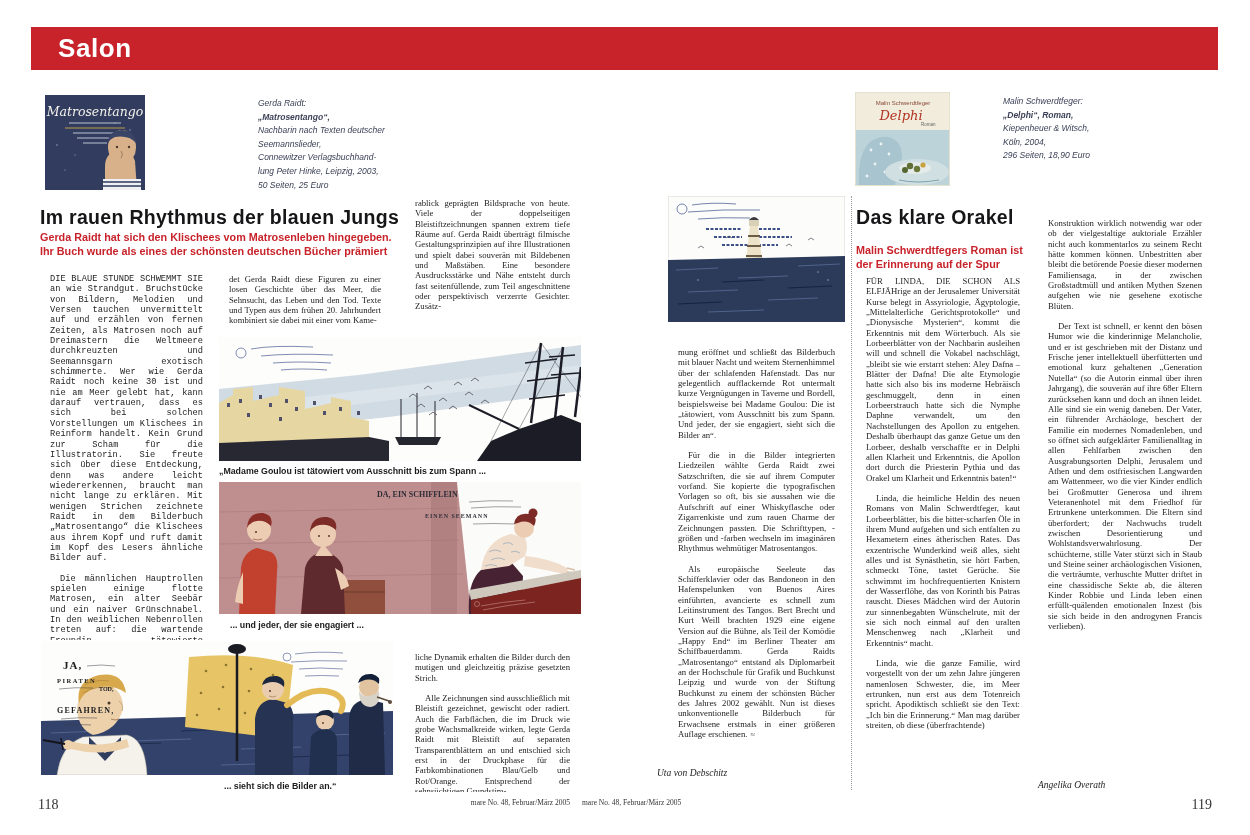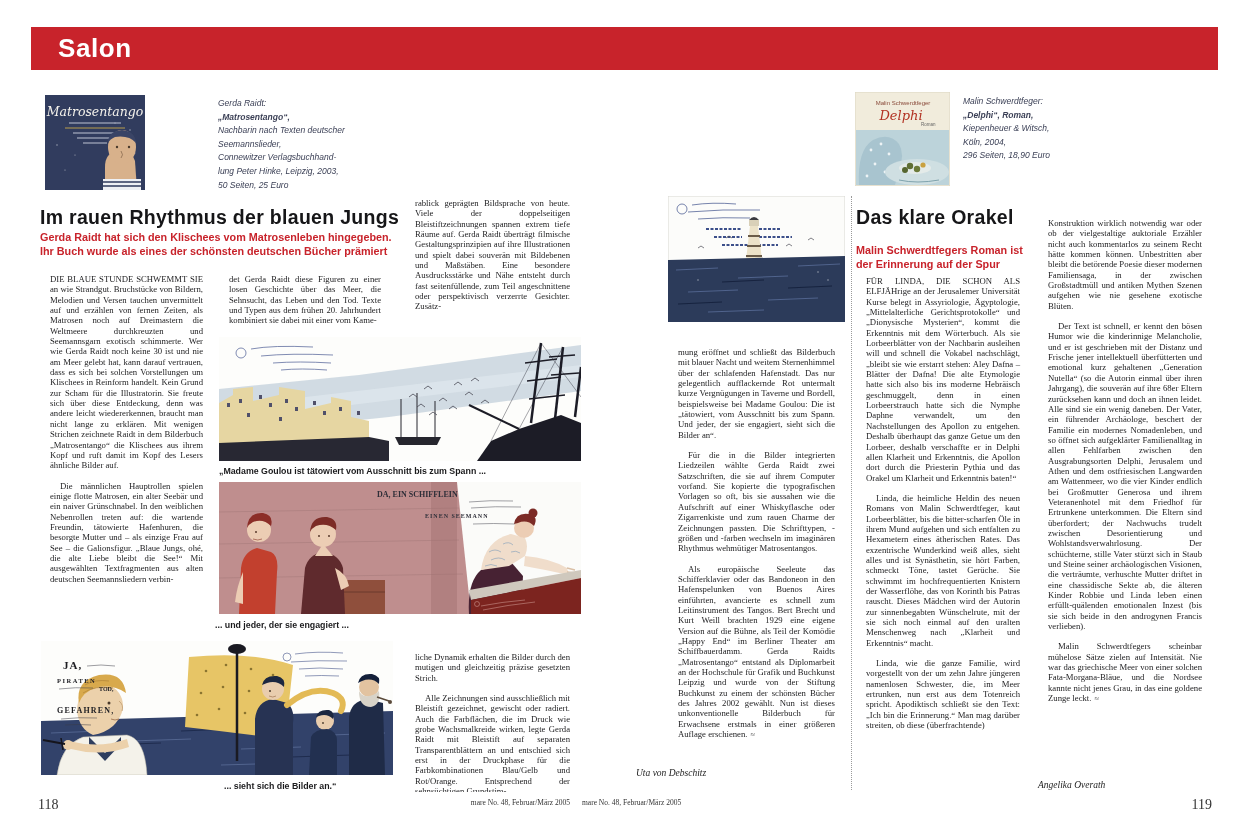--- a/index.html
+++ b/index.html
@@ -1,21 +1,21 @@
 <!DOCTYPE html>
 <html lang="de"><head>
 <meta charset="utf-8">
 <style>
   html,body{margin:0;padding:0;background:#fff;}
   #spread{position:relative;width:1250px;height:835px;background:#ffffff;overflow:hidden;
           font-family:"Liberation Sans",sans-serif;}
   .abs{position:absolute;}
   .redbar{background:#c8232b;display:flex;align-items:center;padding-left:27px;box-sizing:border-box;}
   .redbar span{color:#fff;font-weight:bold;font-size:26px;letter-spacing:.6px;}
-  .info{font-style:italic;font-size:8.5px;line-height:13.6px;color:#3a3f55;}
+  .info{font-style:italic;font-size:8.5px;line-height:13.6px;color:#3a3f55;margin-left:40px;}
   .info div:nth-child(2){font-weight:bold;}
   .hl{font-weight:bold;font-size:19.5px;letter-spacing:.3px;color:#161618;white-space:nowrap;}
   .sub{font-weight:bold;font-size:10.8px;line-height:13.5px;color:#c8232b;}
   .col{font-family:"Liberation Serif",serif;font-size:8.7px;line-height:10.35px;color:#1d1d1f;
        text-align:justify;overflow:hidden;}
   .col p{margin:10px;}
   .col p.ind{text-indent:10px;}
   .cap{font-weight:bold;font-size:8.8px;color:#1b1b1d;}
   .byline{font-family:"Liberation Serif",serif;font-style:italic;font-size:9.5px;color:#222;}
   .pageno{font-family:Liberation Serif, serif;font-size:14px;color:#333;}
@@ -74,21 +74,21 @@
     <div>Nachbarin nach Texten deutscher</div>
     <div>Seemannslieder,</div>
     <div>Connewitzer Verlagsbuchhand-</div>
     <div>lung Peter Hinke, Leipzig, 2003,</div>
     <div>50 Seiten, 25 Euro</div>
   </div>
 
   <div class="abs sub" style="left:40px;top:231px;width:368px;">Gerda Raidt hat sich den Klischees vom Matrosenleben hingegeben. Ihr Buch wurde als eines der schönsten deutschen Bücher prämiert</div>
   <div class="abs hl" style="left:40px;top:206px;">Im rauen Rhythmus der blauen Jungs</div>
 
-  <div class="abs col" style="left:40px;top:264px;width:173px;height:376px;">
+  <div class="abs col" style="left:40px;top:264px;width:173px;height:376px;font-family:Liberation Mono, monospace;">
     <p>DIE BLAUE STUNDE SCHWEMMT SIE an wie Strandgut. Bruchstücke von Bildern, Melodien und Versen tauchen unvermittelt auf und erzählen von fernen Zeiten, als Matrosen noch auf Dreimastern die Weltmeere durchkreuzten und Seemannsgarn exotisch schimmerte. Wer wie Gerda Raidt noch keine 30 ist und nie am Meer gelebt hat, kann darauf vertrauen, dass es sich bei solchen Vorstellungen um Klischees in Reinform handelt. Kein Grund zur Scham für die Illustratorin. Sie freute sich über diese Entdeckung, denn was andere leicht wiedererkennen, braucht man nicht lange zu erklären. Mit wenigen Strichen zeichnete Raidt in dem Bilderbuch „Matrosentango“ die Klischees aus ihrem Kopf und ruft damit im Kopf des Lesers ähnliche Bilder auf.</p>
     <p class="ind">Die männlichen Hauptrollen spielen einige flotte Matrosen, ein alter Seebär und ein naiver Grünschnabel. In den weiblichen Nebenrollen treten auf: die wartende Freundin, tätowierte Hafenhuren, die besorgte Mutter und – als einzige Frau auf See – die Galionsfigur. „Blaue Jungs, ohé, die alte Liebe bleibt die See!“ Mit ausgewählten Textfragmenten aus alten deutschen Seemannsliedern verbin-</p>
   </div>
   <div class="abs col" style="left:219px;top:264px;width:172px;height:72px;">
     <p>det Gerda Raidt diese Figuren zu einer losen Geschichte über das Meer, die Sehnsucht, das Leben und den Tod. Texte und Typen aus dem frühen 20. Jahrhundert kombiniert sie dabei mit einer vom Kame-</p>
   </div>
   <div class="abs col" style="left:405px;top:188px;width:175px;height:149px;">
     <p>rablick geprägten Bildsprache von heute. Viele der doppelseitigen Bleistiftzeichnungen spannen extrem tiefe Räume auf. Gerda Raidt überträgt filmische Gestaltungsprinzipien auf ihre Illustrationen und spielt dabei souverän mit Bildebenen und Maßstäben. Eine besondere Ausdrucksstärke und Nähe entsteht durch fast seitenfüllende, zum Teil angeschnittene oder perspektivisch verzerrte Gesichter. Zusätz-</p>
   </div>
   <div class="abs col" style="left:405px;top:642px;width:175px;height:150px;">
@@ -219,21 +219,21 @@
       </g>
       <path d="M250,108 L362,88 L362,96 L252,118 Z" fill="#cfc8bd"></path>
       <path d="M252,118 L362,96 L362,132 L252,132 Z" fill="#7c241f"></path>
       <g stroke="#d9a8a0" stroke-width=".5" fill="none">
         <path d="M262,124 q20,-4 44,-6"></path>
           <path d="M264,128 q24,-5 52,-8"></path>
           <circle cx="258" cy="122" r="2.5"></circle>
       </g>
     </svg>
   </div>
-  <div class="abs cap" style="left:215px;top:620px;width:360px;">... und jeder, der sie engagiert ...</div>
+  <div class="abs cap" style="left:230px;top:620px;width:360px;">... und jeder, der sie engagiert ...</div>
 
   <div class="abs" style="left:41px;top:641px;width:352px;height:134px;">
     <svg width="352" height="134" viewBox="0 0 352 134">
       <rect width="352" height="134" fill="#fdfdfb"></rect>
       <path d="M0,80 L352,70 L352,134 L0,134 Z" fill="#32426a"></path>
       <g stroke="#52648e" stroke-width="1.2">
         <line x1="10" y1="92" x2="60" y2="90"></line>
           <line x1="90" y1="100" x2="150" y2="98"></line>
           <line x1="200" y1="108" x2="260" y2="106"></line>
         <line x1="290" y1="94" x2="344" y2="92"></line>
@@ -373,21 +373,21 @@
           <circle cx="30" cy="84" r=".8"></circle>
       </g>
     </svg>
   </div>
 
   <div class="abs col" style="left:668px;top:337px;width:177px;height:420px;">
     <p>mung eröffnet und schließt das Bilderbuch mit blauer Nacht und weitem Sternenhimmel über der schlafenden Hafenstadt. Das nur gelegentlich aufflackernde Rot untermalt kurze Vergnügungen in Taverne und Bordell, beispielsweise bei Madame Goulou: Die ist „tätowiert, vom Ausschnitt bis zum Spann. Und jeder, der sie engagiert, sieht sich die Bilder an“.</p>
     <p class="ind">Für die in die Bilder integrierten Liedzeilen wählte Gerda Raidt zwei Satzschriften, die sie auf ihrem Computer vorfand. Sie kopierte die typografischen Vorlagen so oft, bis sie aussahen wie die Aufschrift auf einer Whiskyflasche oder Zigarrenkiste und zum rauen Charme der Zeichnungen passten. Die Schrifttypen, -größen und -farben wechseln im imaginären Rhythmus wehmütiger Matrosentangos.</p>
     <p class="ind"><span>Als europäische Seeleute das Schifferklavier oder das Bandoneon in den Hafenspelunken von Buenos Aires einführten, avancierte es schnell zum Leitinstrument des Tangos. Bert Brecht und Kurt Weill brachten 1929 eine eigene Version auf die Bühne, als Teil der Komödie „Happy End“ im Berliner Theater am Schiffbauerdamm. Gerda Raidts „Matrosentango“ entstand als Diplomarbeit an der Hochschule für Grafik und Buchkunst Leipzig und wurde von der Stiftung Buchkunst zu einem der schönsten Bücher des Jahres 2002 gewählt. Nun ist dieses unkonventionelle Bilderbuch für Erwachsene erstmals in einer größeren Auflage erschienen.</span><span class="endmark">≈</span></p>
   </div>
-  <div class="abs byline" style="left:636px;top:768px;">Uta von Debschitz</div>
+  <div class="abs byline" style="left:657px;top:768px;">Uta von Debschitz</div>
 
   <div class="abs" style="left:855px;top:92px;width:95px;height:74px;">
     <svg width="95" height="94" viewBox="0 0 95 94">
       <rect width="95" height="94" fill="#f1ecdc" stroke="#dcd6c2" stroke-width="1"></rect>
       <text x="48" y="13" text-anchor="middle" font-size="6" fill="#8a4a3a">Malin Schwerdtfeger</text>
       <text x="46" y="28" text-anchor="middle" font-family="DejaVu Serif, serif" font-style="italic" font-size="13" fill="#b23222">Delphi</text>
       <text x="66" y="34" font-size="4.5" fill="#666">Roman</text>
       <rect x="1" y="38" width="93" height="55" fill="#bcd3da"></rect>
       <path d="M4,93 Q2,58 18,48 Q34,40 44,52 Q50,62 44,78 L40,93 Z" fill="#a8c4cf"></path>
       <g fill="#ffffff" opacity=".8">
@@ -420,21 +420,20 @@
   <div class="abs sub" style="left:856px;top:244px;width:178px;">Malin Schwerdtfegers Roman ist der Erinnerung auf der Spur</div>
 
   <div class="abs col" style="left:856px;top:266px;width:174px;height:524px;">
     <p>FÜR LINDA, DIE SCHON ALS ELFJÄHrige an der Jerusalemer Universität Kurse belegt in Assyriologie, Ägyptologie, „Mittelalterliche Gerichtsprotokolle“ und „Dionysische Mysterien“, kommt die Erkenntnis mit dem Wörterbuch. Als sie Lorbeerblätter von der Nachbarin ausleihen will und schnell die Vokabel nachschlägt, „bleibt sie wie erstarrt stehen: Aley Dafna – Blätter der Dafna! Die alte Etymologie hatte sich also bis ins moderne Hebräisch geschmuggelt, denn in einen Lorbeerstrauch hatte sich die Nymphe Daphne verwandelt, um den Nachstellungen des Apollon zu entgehen. Deshalb überhaupt das ganze Getue um den Lorbeer, deshalb verschaffte er in Delphi allen Klarheit und Erkenntnis, die Apollon dort durch die Priesterin Pythia und das Orakel um Klarheit und Erkenntnis baten!“</p>
     <p class="ind">Linda, die heimliche Heldin des neuen Romans von Malin Schwerdtfeger, kaut Lorbeerblätter, bis die bitter-scharfen Öle in ihrem Mund aufgehen und sich entfalten zu Hexametern eines ätherischen Rates. Das exzentrische Wunderkind weiß alles, sieht alles und ist Synästhetin, sie hört Farben, schmeckt Töne, tastet Gerüche. Sie schwimmt im hochfrequentierten Knistern der Wasserflöhe, das von Korinth bis Patras rauscht. Dieses Mädchen wird der Autorin zur sinnenbegabten Wünschelrute, mit der sie sich noch einmal auf den uralten Menschenweg nach „Klarheit und Erkenntnis“ macht.</p>
     <p class="ind">Linda, wie die ganze Familie, wird vorgestellt von der um zehn Jahre jüngeren namenlosen Schwester, die, im Meer ertrunken, nun erst aus dem Totenreich spricht. Apodiktisch schließt sie den Text: „Ich bin die Erinnerung.“ Man mag darüber streiten, ob diese (überfrachtende)</p>
   </div>
   <div class="abs col" style="left:1038px;top:208px;width:174px;height:540px;">
     <p>Konstruktion wirklich notwendig war oder ob der vielgestaltige auktoriale Erzähler nicht auch kommentarlos zu seinem Recht hätte kommen können. Unbestritten aber bleibt die betörende Poesie dieser modernen Familiensaga, in der zwischen Großstadtmüll und antiken Mythen Szenen aufgehen wie nie gesehene exotische Blüten.</p>
     <p class="ind">Der Text ist schnell, er kennt den bösen Humor wie die kinderinnige Melancholie, und er ist geschrieben mit der Distanz und Frische jener intellektuell überfütterten und emotional kurz gehaltenen „Generation Nutella“ (so die Autorin einmal über ihren Jahrgang), die souverän auf ihre 68er Eltern zurücksehen kann und doch an ihnen leidet. Alle sind sie ein wenig daneben. Der Vater, ein führender Archäologe, beschert der Familie ein modernes Nomadenleben, und so öffnet sich aufgeklärter Familienalltag in allen Fehlfarben zwischen den Ausgrabungsorten Delphi, Jerusalem und Athen und dem ostfriesischen Langwarden am Wattenmeer, wo die vier Kinder endlich bei Großmutter Generosa und ihrem Veteranenhotel mit dem Friedhof für Ertrunkene unterkommen. Die Eltern sind überfordert; der Nachwuchs trudelt zwischen Desorientierung und Wohlstandsverwahrlosung. Der schüchterne, stille Vater stürzt sich in Staub und Steine seiner archäologischen Visionen, die verträumte, verhuschte Mutter driftet in eine chassidische Sekte ab, die älteren Kinder Robbie und Linda leben einen erfüllt-quälenden emotionalen Inzest (bis sie sich beide in den androgynen Francis verlieben).</p>
-    <p class="ind"><span>Malin Schwerdtfegers scheinbar mühelose Sätze zielen auf Intensität. Nie war das griechische Meer von einer solchen Fata-Morgana-Bläue, und die Nordsee kannte nicht jenes Grau, in das eine goldene Zunge leckt.</span><span class="endmark">≈</span></p>
   </div>
   <div class="abs byline" style="left:1038px;top:780px;">Angelika Overath</div>
 
   <div class="abs pageno" style="left:38px;top:797px;">118</div>
   <div class="abs foot" style="left:435px;top:798px;width:135px;text-align:right;">mare No. 48, Februar/März 2005</div>
   <div class="abs foot" style="left:582px;top:798px;width:135px;text-align:left;">mare No. 48, Februar/März 2005</div>
   <div class="abs pageno" style="left:1182px;top:797px;width:30px;text-align:right;">119</div>
 
 </div>
 

